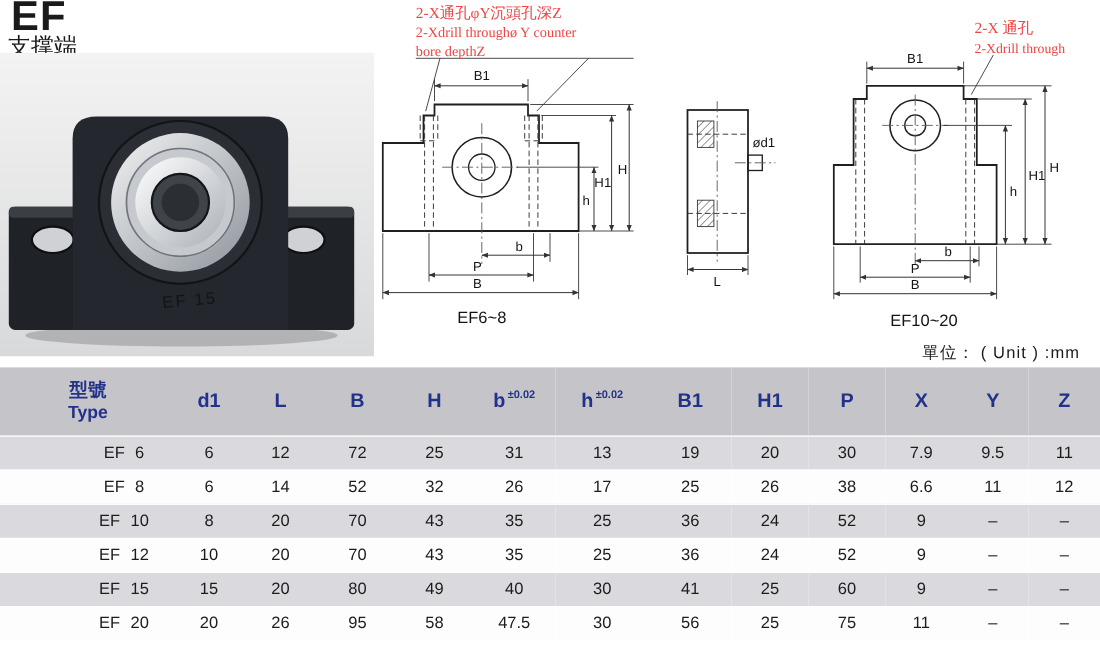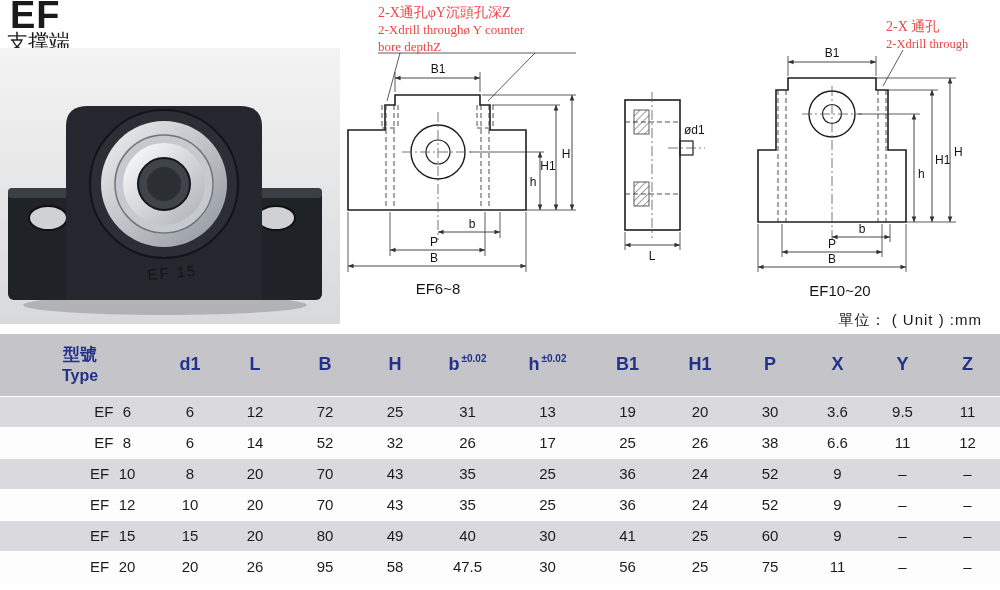--- a/index.html
+++ b/index.html
@@ -286,21 +286,21 @@
         <td class="type-cell"><span class="series">EF</span><span>6</span></td>
         <td>6</td>
         <td>12</td>
         <td>72</td>
         <td>25</td>
         <td>31</td>
         <td>13</td>
         <td>19</td>
         <td>20</td>
         <td>30</td>
-        <td>3.6</td>
+        <td>7.9</td>
         <td>9.5</td>
         <td>11</td>
       </tr>
       <tr>
         <td class="type-cell"><span class="series">EF</span><span>8</span></td>
         <td>6</td>
         <td>14</td>
         <td>52</td>
         <td>32</td>
         <td>26</td>

